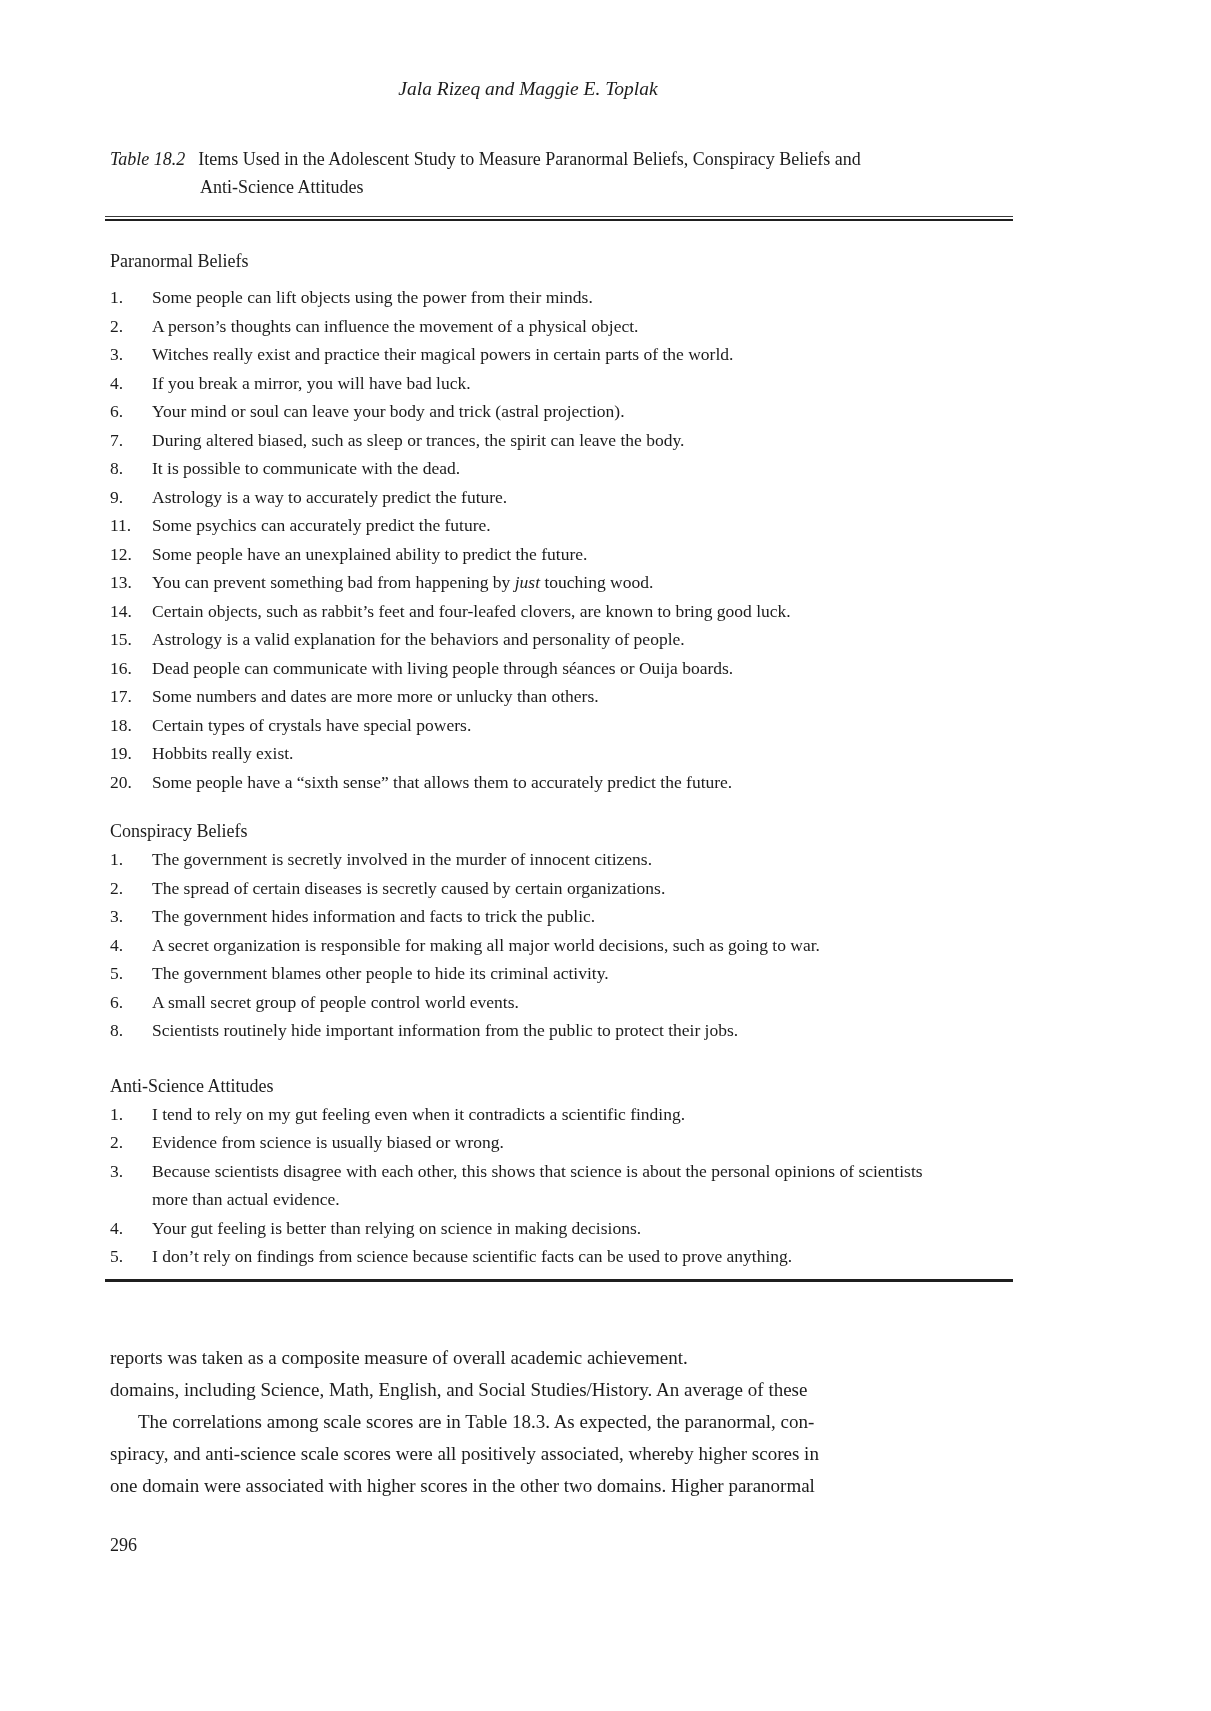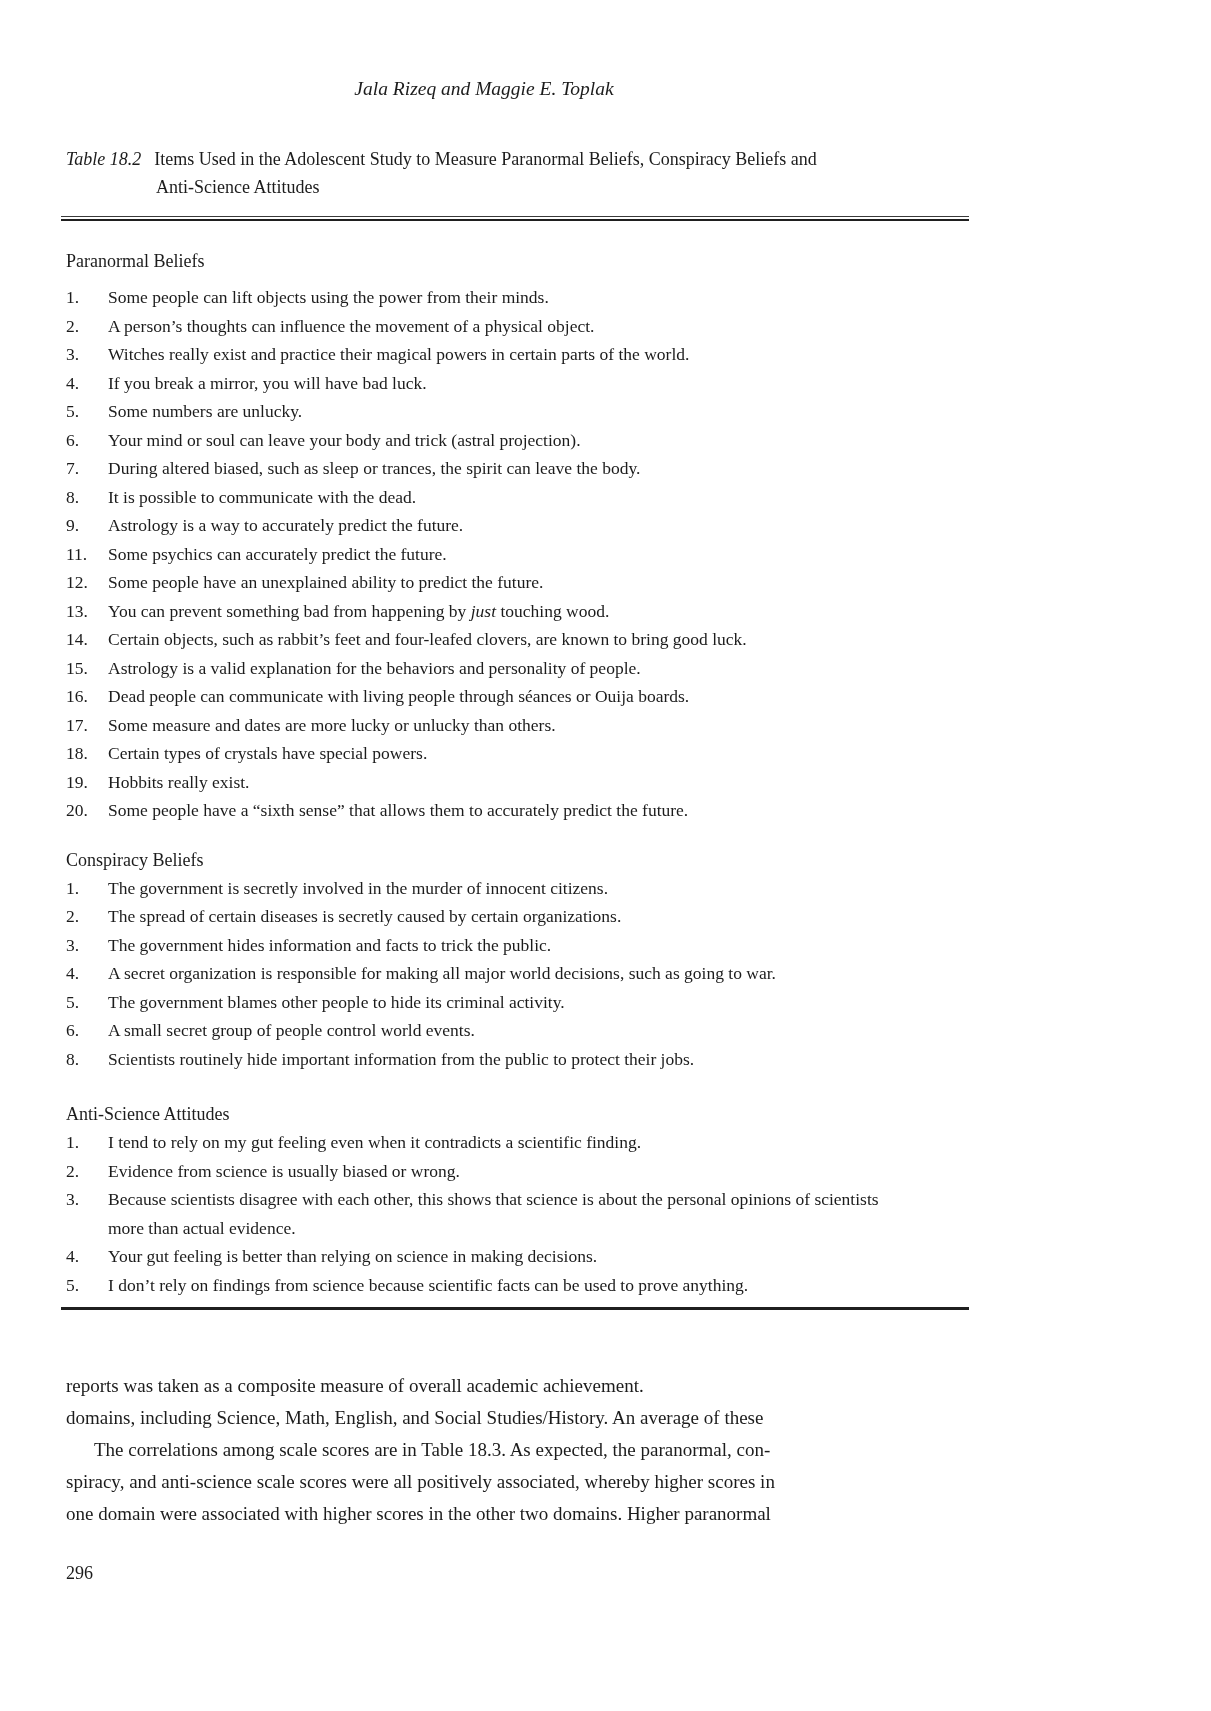--- a/index.html
+++ b/index.html
@@ -1,21 +1,21 @@
 <!DOCTYPE html>
 <html><head>
 <meta charset="utf-8">
 <style>
   html,body{margin:0;padding:0;}
   body{
     width:1211px;height:1711px;background:#ffffff;color:#1c1c1c;
     font-family:"Liberation Serif","DejaVu Serif",serif;
     overflow:hidden;position:relative;
   }
-  .page{padding-left:66px;width:836px;}
+  .page{padding-left:110px;width:836px;}
   .running-head{
     margin-top:76px;text-align:center;font-style:italic;
     font-size:19.5px;line-height:26px;
   }
   .caption{
     margin-top:44px;font-size:18px;line-height:27.5px;
     padding-left:90px;text-indent:-90px;white-space:nowrap;
   }
   .cap-label{font-style:italic;margin-right:13px;}
   .rule-top{
@@ -51,32 +51,31 @@
   <div class="rule-top"></div>
 
   <div id="sections">
       <div class="t-section">
         <div class="t-heading">Paranormal Beliefs</div>
         <div class="t-list">
           <div class="t-item"><span class="num">1.</span><span class="txt">Some people can lift objects using the power from their minds.</span></div>
           <div class="t-item"><span class="num">2.</span><span class="txt">A person’s thoughts can influence the movement of a physical object.</span></div>
           <div class="t-item"><span class="num">3.</span><span class="txt">Witches really exist and practice their magical powers in certain parts of the world.</span></div>
           <div class="t-item"><span class="num">4.</span><span class="txt">If you break a mirror, you will have bad luck.</span></div>
-          <div class="t-item"><span class="num">5.</span><span class="txt">Some numbers are unlucky.</span></div>
           <div class="t-item"><span class="num">6.</span><span class="txt">Your mind or soul can leave your body and trick (astral projection).</span></div>
           <div class="t-item"><span class="num">7.</span><span class="txt">During altered biased, such as sleep or trances, the spirit can leave the body.</span></div>
           <div class="t-item"><span class="num">8.</span><span class="txt">It is possible to communicate with the dead.</span></div>
           <div class="t-item"><span class="num">9.</span><span class="txt">Astrology is a way to accurately predict the future.</span></div>
           <div class="t-item"><span class="num">11.</span><span class="txt">Some psychics can accurately predict the future.</span></div>
           <div class="t-item"><span class="num">12.</span><span class="txt">Some people have an unexplained ability to predict the future.</span></div>
           <div class="t-item"><span class="num">13.</span><span class="txt">You can prevent something bad from happening by <i>just</i> touching wood.</span></div>
           <div class="t-item"><span class="num">14.</span><span class="txt">Certain objects, such as rabbit’s feet and four-leafed clovers, are known to bring good luck.</span></div>
           <div class="t-item"><span class="num">15.</span><span class="txt">Astrology is a valid explanation for the behaviors and personality of people.</span></div>
           <div class="t-item"><span class="num">16.</span><span class="txt">Dead people can communicate with living people through séances or Ouija boards.</span></div>
-          <div class="t-item"><span class="num">17.</span><span class="txt">Some measure and dates are more lucky or unlucky than others.</span></div>
+          <div class="t-item"><span class="num">17.</span><span class="txt">Some numbers and dates are more more or unlucky than others.</span></div>
           <div class="t-item"><span class="num">18.</span><span class="txt">Certain types of crystals have special powers.</span></div>
           <div class="t-item"><span class="num">19.</span><span class="txt">Hobbits really exist.</span></div>
           <div class="t-item"><span class="num">20.</span><span class="txt">Some people have a “sixth sense” that allows them to accurately predict the future.</span></div>
         </div>
       </div>
       <div class="t-section">
         <div class="t-heading">Conspiracy Beliefs</div>
         <div class="t-list">
           <div class="t-item"><span class="num">1.</span><span class="txt">The government is secretly involved in the murder of innocent citizens.</span></div>
           <div class="t-item"><span class="num">2.</span><span class="txt">The spread of certain diseases is secretly caused by certain organizations.</span></div>

